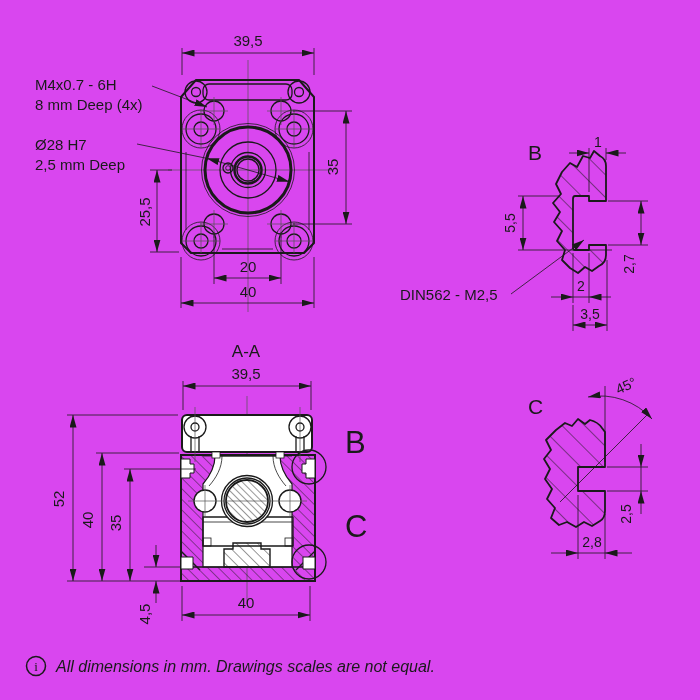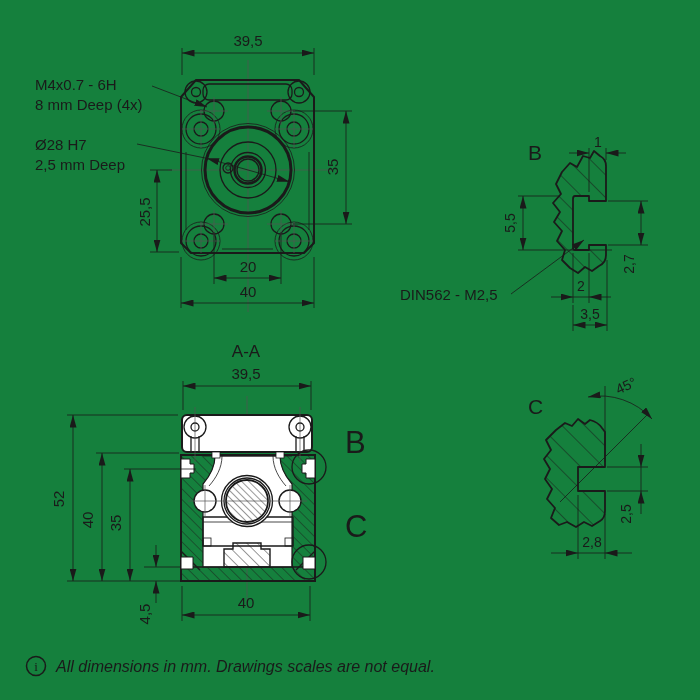--- a/index.html
+++ b/index.html
@@ -1,16 +1,16 @@
 <!DOCTYPE html>
 <html><head>
 <meta charset="utf-8">
 <style>
   html,body{margin:0;padding:0;background:#fff;}
-  .page{position:relative;width:700px;height:700px;background:#15803d;overflow:hidden;
+  .page{position:relative;width:700px;height:700px;background:#d946ef;overflow:hidden;
         font-family:"Liberation Sans",sans-serif;}
   svg{display:block;}
   text{fill:#1a1a1a;font-family:"Liberation Sans",sans-serif;}
   .dim{font-size:15px;}
   .dim-sm{font-size:14px;}
   .callout{font-size:15px;}
   .view-title{font-size:17px;}
   .detail-label{font-size:21px;}
   .big-letter{font-size:31px;}
   .note-text{font-size:16px;font-style:italic;}

